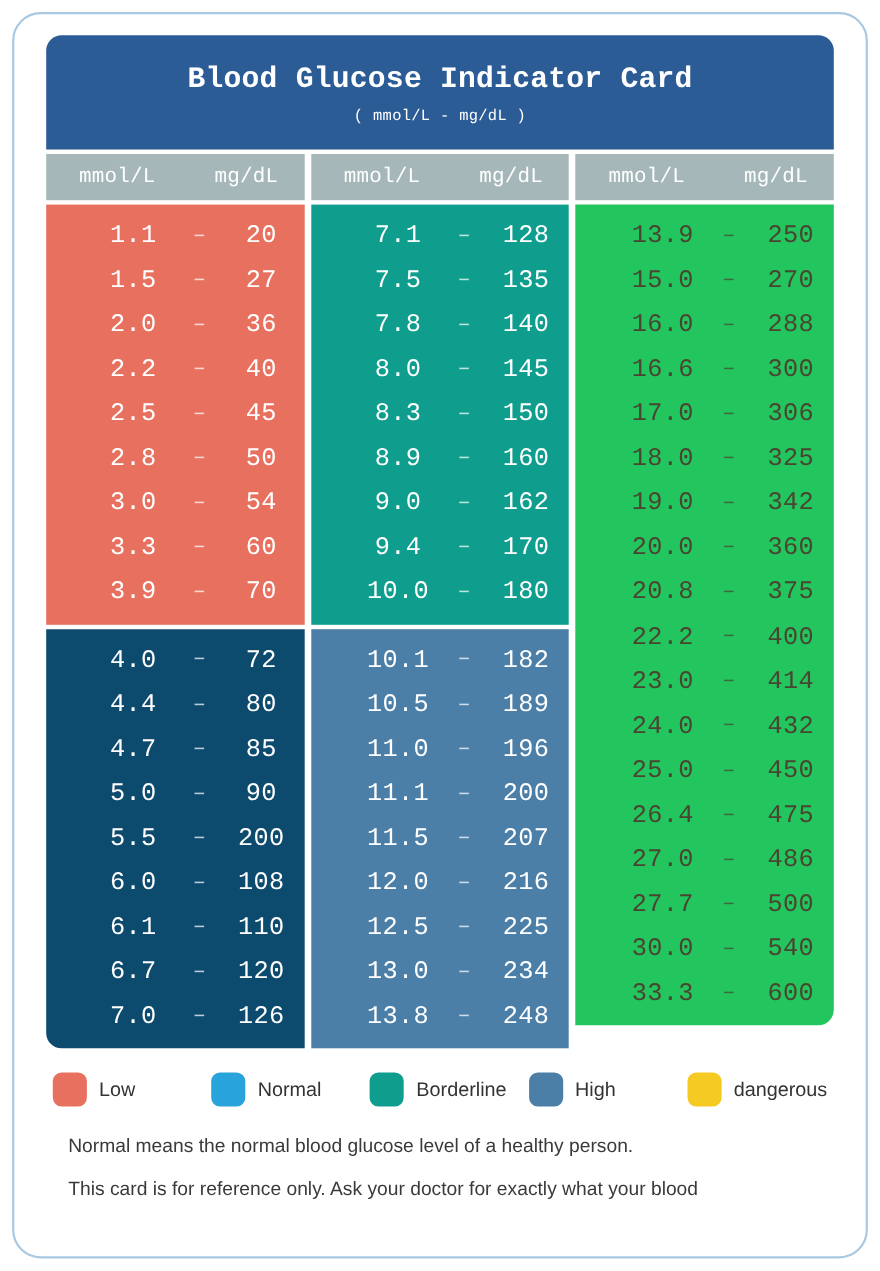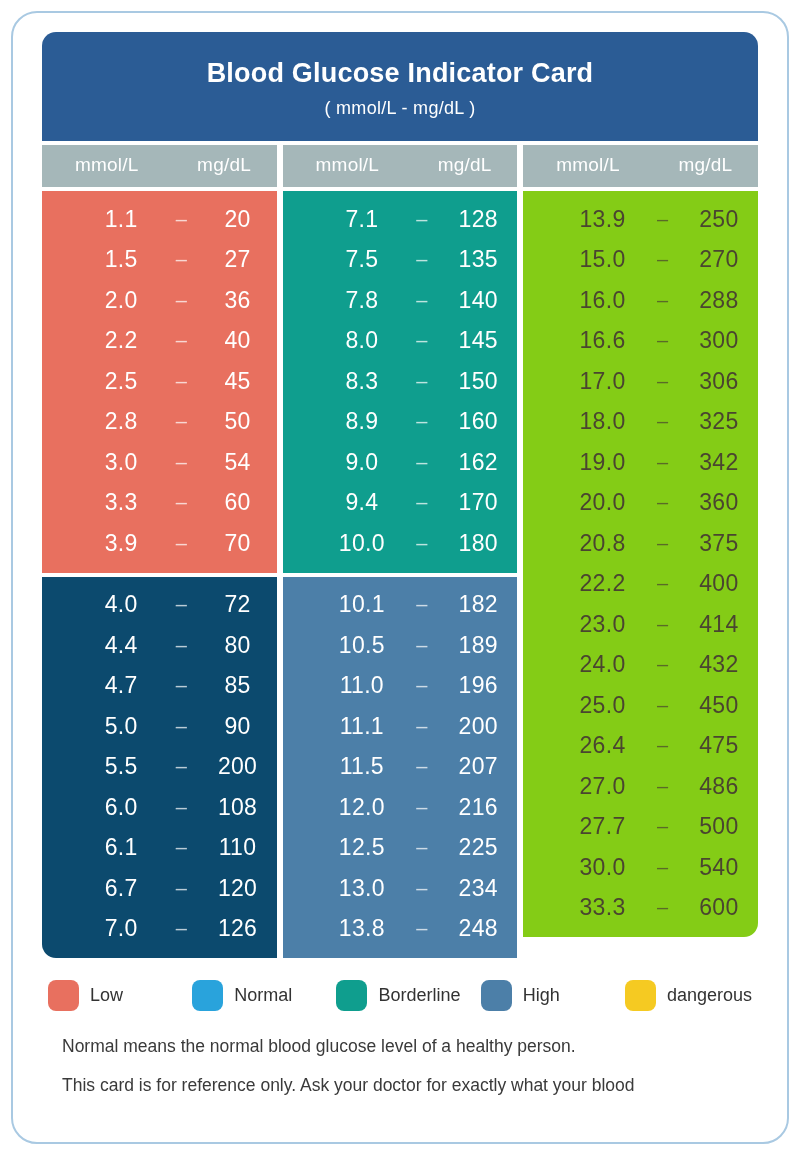--- a/index.html
+++ b/index.html
@@ -29,39 +29,40 @@
     border: 2px solid #a9c9e2;
     border-radius: 26px;
     pointer-events: none;
   }
 
   .card {
     position: relative;
     margin: 18px 28px 0 28px;
     border-radius: 14px;
     overflow: visible;
+    font-family: Liberation Mono, monospace;
   }
 
   
   .header {
     background: #2b5c95;
     border-radius: 14px 14px 0 0;
     padding: 26px 10px 22px 10px;
     text-align: center;
   }
   .header-title {
     color: #ffffff;
     font-size: 27px;
     font-weight: bold;
     letter-spacing: 0.2px;
     line-height: 1.15;
   }
   .header-subtitle {
     color: #ffffff;
-    font-size: 18px;
+    font-size: 14px;
     margin-top: 9px;
     letter-spacing: 0.3px;
   }
 
   
   .col-head-row {
     display: flex;
     gap: 6px;
     margin-top: 4px;
   }
@@ -374,21 +375,21 @@
               <span class="cell mgdl">234</span>
             </div>
             <div class="row">
               <span class="cell mmol">13.8</span>
               <span class="cell dash">–</span>
               <span class="cell mgdl">248</span>
             </div>
           </div>
         </div>
         <div class="column">
-          <div class="block txt-dark rounded-bottom-right" style="background: #84cc16;">
+          <div class="block txt-dark rounded-bottom-right" style="background: #22c55e;">
             <div class="row">
               <span class="cell mmol">13.9</span>
               <span class="cell dash">–</span>
               <span class="cell mgdl">250</span>
             </div>
             <div class="row">
               <span class="cell mmol">15.0</span>
               <span class="cell dash">–</span>
               <span class="cell mgdl">270</span>
             </div>

